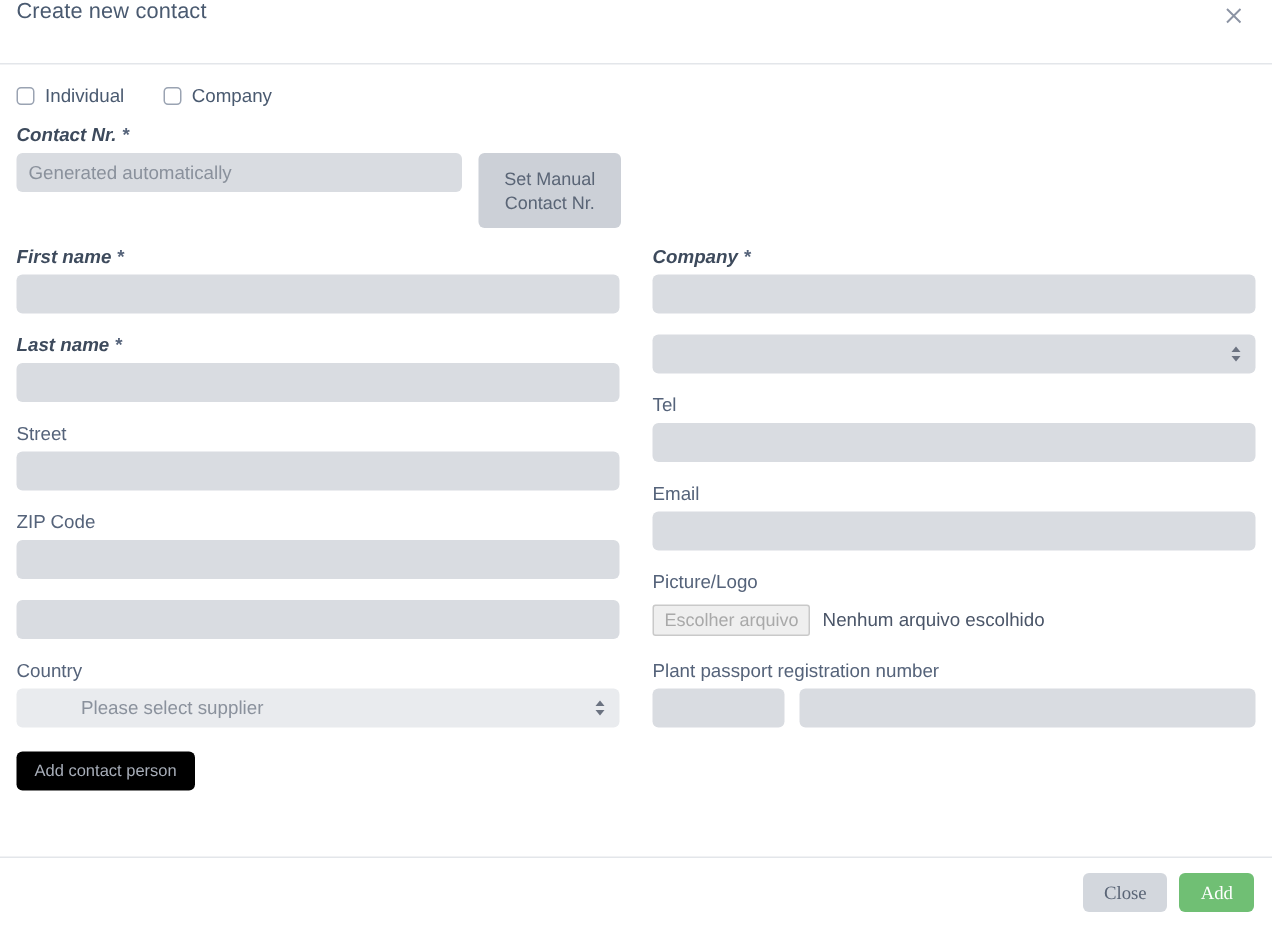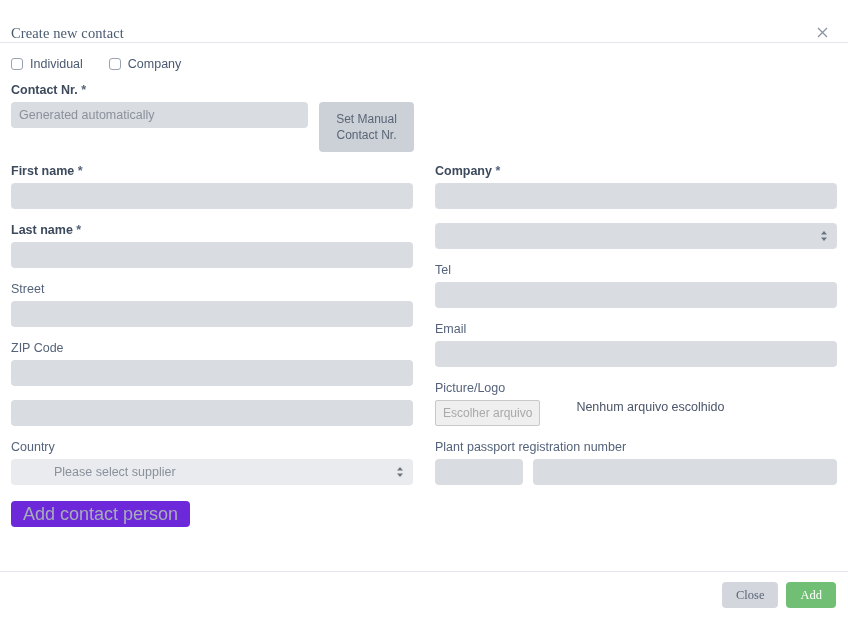--- a/index.html
+++ b/index.html
@@ -22,24 +22,23 @@
     box-sizing: border-box;
     display: flex;
     flex-direction: column;
   }
   
   .modal-header {
     height: 43px;
     min-height: 43px;
     border-bottom: 1px solid #e3e6ea;
     display: flex;
-    align-items: flex-end;
+    align-items: flex-start;
     padding: 0 16px 0 11px;
     box-sizing: border-box;
-    font-family: Liberation Serif, serif;
   }
   .modal-title {
     font-size: 14.5px;
     color: #4a5a70;
     font-weight: 400;
     letter-spacing: .1px;
   }
   .close-btn {
     margin-left: auto;
     width: 20px;
@@ -88,20 +87,21 @@
   .field-label {
     font-size: 12.5px;
     color: #55637a;
     margin-bottom: 4px;
     display: block;
     line-height: 15px;
   }
   .field-label.req {
     font-weight: bold;
     color: #3d4a5c;
+    font-style: italic;
   }
   .req-star { color: #55637a; font-weight: bold; }
 
   .inp {
     background: #d9dce1;
     border: none;
     border-radius: 4px;
     height: 26px;
     width: 100%;
     box-sizing: border-box;
@@ -163,22 +163,22 @@
     top: 50%;
     transform: translateY(-50%);
     pointer-events: none;
     color: #6b7280;
     line-height: 0;
   }
 
   
   .file-row {
     display: flex;
+    align-items: center;
     height: 26px;
-    gap: 28px;
   }
   .file-btn {
     border: 1px solid #c9c9c9;
     background: #efefef;
     color: #a9a9a9;
     font-size: 12px;
     border-radius: 2px;
     padding: 2px 7px;
     cursor: pointer;
     font-family: "Liberation Sans", sans-serif;
@@ -189,25 +189,25 @@
     color: #4a5568;
     margin-left: 8px;
   }
 
   
   .pp-row { display: flex; gap: 10px; }
   .pp-small { width: 88px; }
   .pp-large { flex: 1; }
 
   .btn-add-person {
-    background: #6d28d9;
+    background: #000000;
     border: none;
     border-radius: 4px;
     color: #a7adb8;
-    font-size: 18px;
+    font-size: 11px;
     height: 26px;
     padding: 0 12px;
     cursor: pointer;
     font-family: "Liberation Sans", sans-serif;
     margin-top: 2px;
   }
 
   
   .modal-footer {
     height: 47px;

